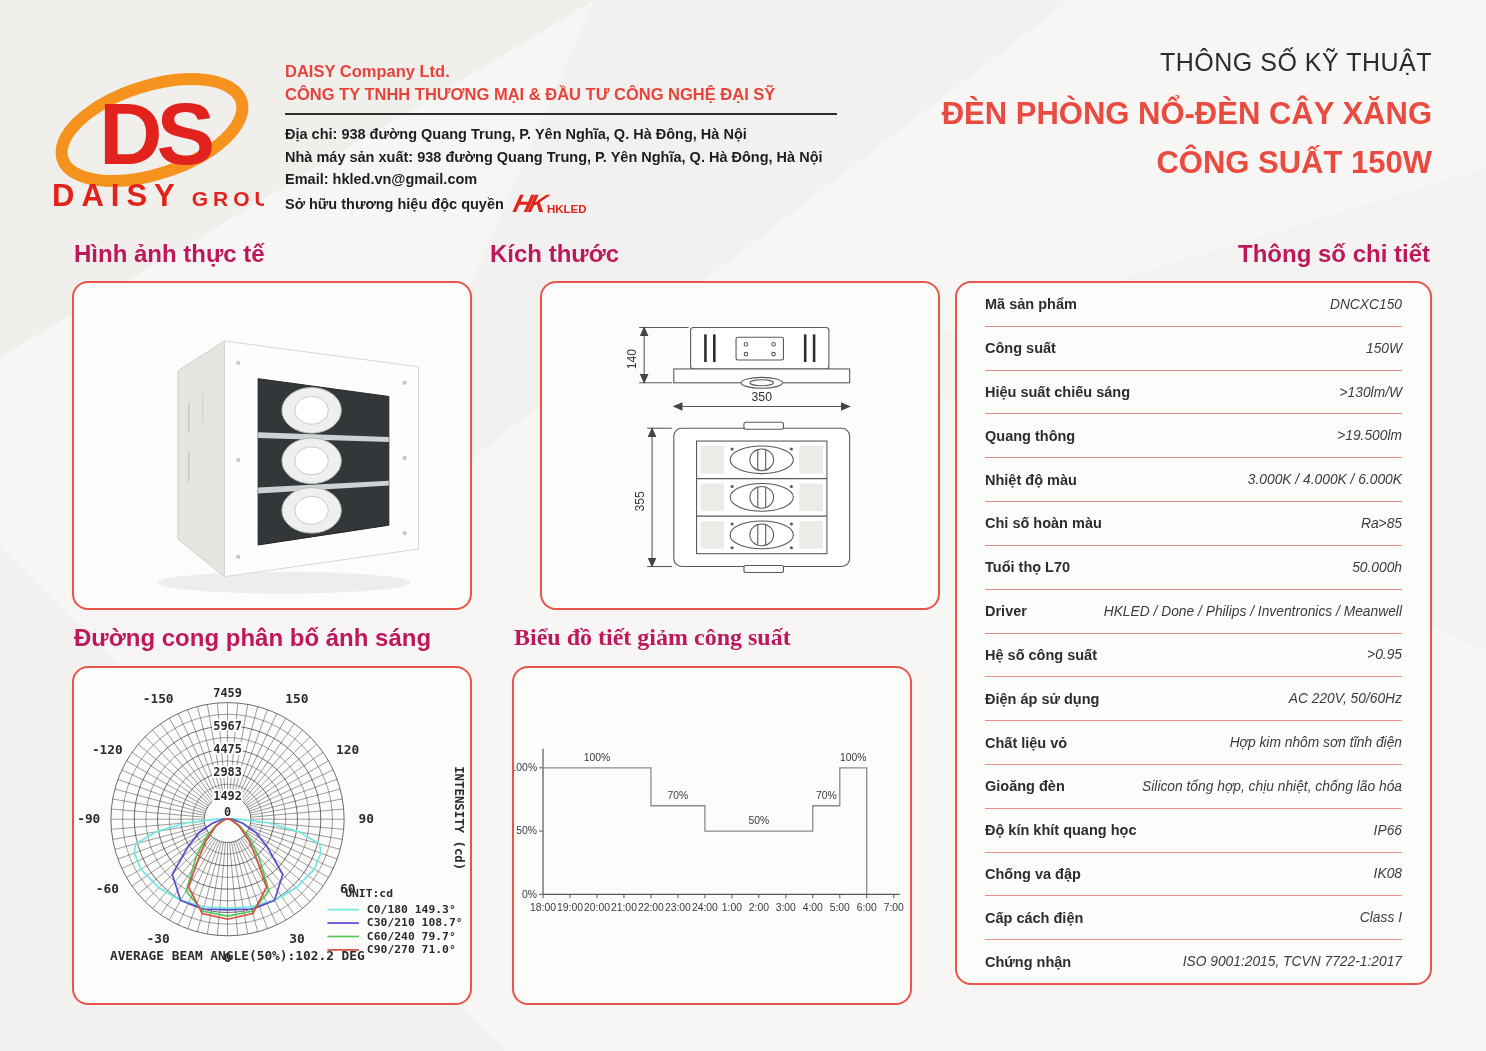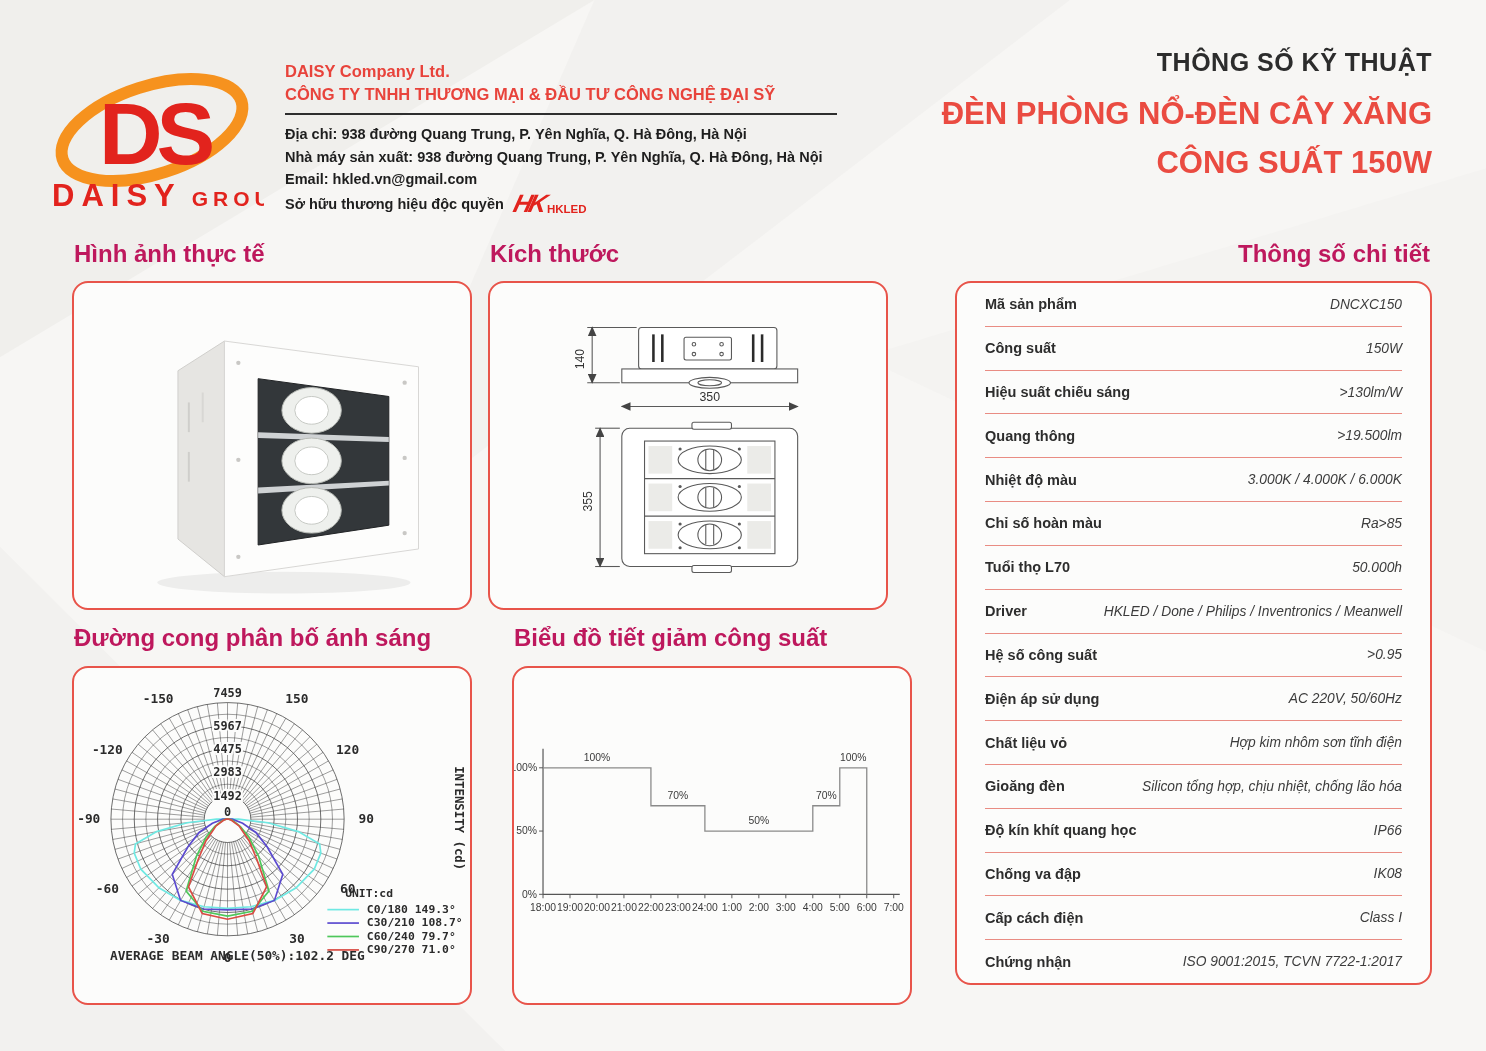--- a/index.html
+++ b/index.html
@@ -15,35 +15,35 @@
   .logo{position:absolute;left:50px;top:64px;width:214px;height:152px;}
   .company{position:absolute;left:285px;top:60px;width:562px;}
   .company-name{font-size:16.5px;font-weight:800;color:#e8433b;line-height:23px;}
   .company-divider{border-top:2px solid #2e2e2e;margin:7px 0 8px 0;width:552px;}
   .company-line{font-size:14.5px;font-weight:700;color:#1e1e1e;line-height:22.5px;}
   .tm-line{display:flex;align-items:flex-end;gap:10px;}
   .hk-mark{display:inline-flex;align-items:flex-end;line-height:1;}
   .hk{color:#e2231d;font-weight:900;font-style:italic;font-size:25px;transform:skewX(-14deg);letter-spacing:-3px;}
   .hkled{color:#e2231d;font-weight:800;font-size:11.5px;margin-left:3px;}
   .titles{position:absolute;right:54px;top:48px;width:640px;text-align:right;}
-  .doc-title{font-size:25px;font-weight:700;color:#2c2c2c;letter-spacing:.5px;}
+  .doc-title{font-size:25px;font-weight:400;color:#2c2c2c;letter-spacing:.5px;}
   .prod-title{font-size:31px;font-weight:800;color:#ea4b41;line-height:49px;}
   .prod-title.first{margin-top:12px;}
 
   
   .sec-h{position:absolute;font-size:24px;font-weight:800;color:#be185d;}
   .h-photo{left:74px;top:240px;}
   .h-dims{left:490px;top:240px;}
   .h-specs{right:56px;top:240px;text-align:right;width:500px;}
   .h-polar{left:74px;top:624px;}
-  .h-step{left:514px;top:624px;}
+  .h-step{left:514px;top:624px;font-family:Liberation Serif, serif;}
 
   .panel{position:absolute;background:#fcfcfb;border:2px solid #e8544a;border-radius:16px;box-sizing:border-box;}
   .p-photo{left:72px;top:281px;width:400px;height:329px;}
-  .p-dims{left:488px;top:281px;width:400px;height:329px;}
+  .p-dims{left:540px;top:281px;width:400px;height:329px;}
   .p-specs{left:955px;top:281px;width:477px;height:704px;}
   .p-polar{left:72px;top:666px;width:400px;height:339px;}
   .p-step{left:512px;top:666px;width:400px;height:339px;}
   .panel svg{position:absolute;left:0;top:0;width:100%;height:100%;}
 
   
   .spec-table{position:absolute;inset:0;padding:0 28px;display:flex;flex-direction:column;}
   .spec-row{flex:1;display:flex;justify-content:space-between;align-items:center;gap:12px;
             border-bottom:1.5px solid #e98c83;}
   .spec-row:last-child{border-bottom:none;}

